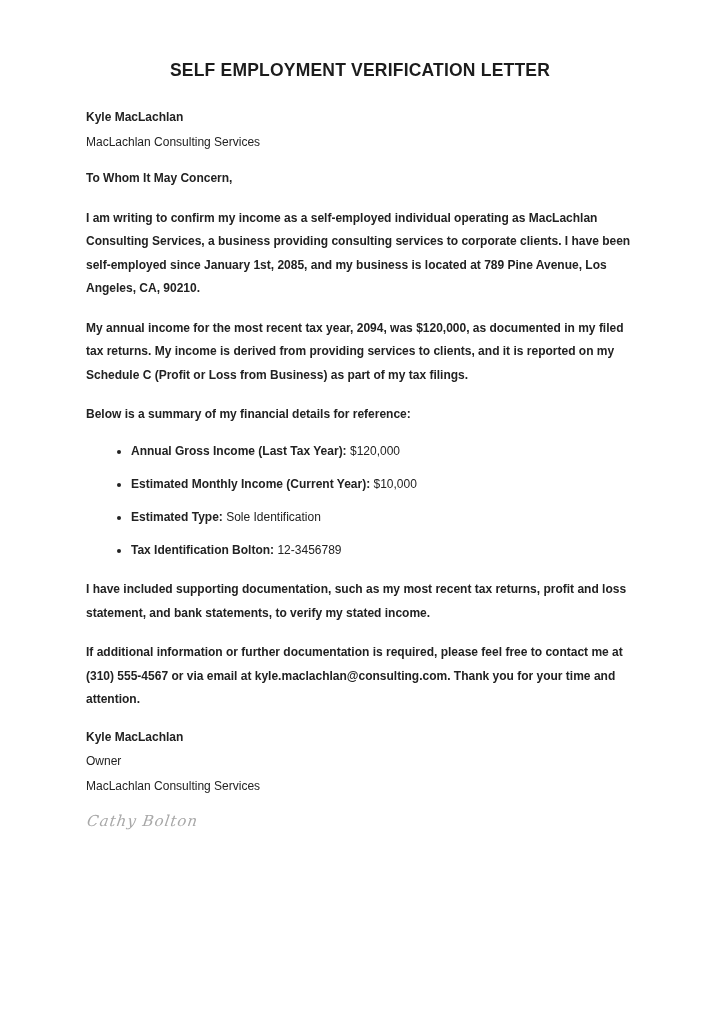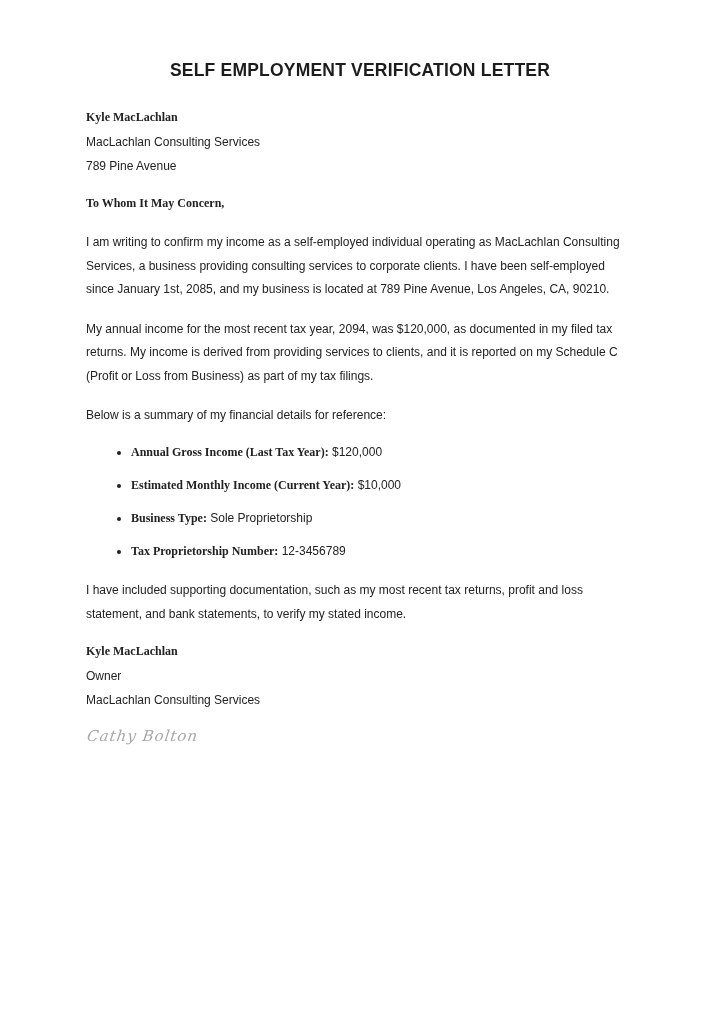--- a/index.html
+++ b/index.html
@@ -27,29 +27,29 @@
     margin: 0 0 24px 0;
     letter-spacing: 0.2px;
   }
   .sender-block p,
   .closing-block p {
     margin: 0;
     line-height: 24.5px;
   }
   .bold {
     font-weight: bold;
-    font-family: Liberation Serif, serif;
   }
   .salutation {
     margin: 13px 0 5px 0;
     line-height: 23.5px;
   }
   .para {
     margin: 16px 0 13px 0;
     line-height: 23.5px;
+    font-weight: bold;
   }
   .bullets {
     margin: 0 0 13px 0;
     padding: 0 0 0 45px;
     list-style: disc;
   }
   .bullets li {
     margin: 0 0 9.5px 0;
     line-height: 23.5px;
   }
@@ -70,40 +70,40 @@
 </head>
 <body>
 
 <div class="page">
 
   <h1 class="title">SELF EMPLOYMENT VERIFICATION LETTER</h1>
 
   <div class="sender-block">
     <p class="bold">Kyle MacLachlan</p>
     <p>MacLachlan Consulting Services</p>
-    <p>789 Pine Avenue</p>
   </div>
 
   <p class="bold salutation">To Whom It May Concern,</p>
 
   <p class="para">I am writing to confirm my income as a self-employed individual operating as MacLachlan Consulting Services, a business providing consulting services to corporate clients. I have been self-employed since January 1st, 2085, and my business is located at 789 Pine Avenue, Los Angeles, CA, 90210.</p>
 
   <p class="para">My annual income for the most recent tax year, 2094, was $120,000, as documented in my filed tax returns. My income is derived from providing services to clients, and it is reported on my Schedule C (Profit or Loss from Business) as part of my tax filings.</p>
 
   <p class="para">Below is a summary of my financial details for reference:</p>
 
   <ul class="bullets">
     <li><span class="bold">Annual Gross Income (Last Tax Year):</span><span> $120,000</span></li>
     <li><span class="bold">Estimated Monthly Income (Current Year):</span><span> $10,000</span></li>
-    <li><span class="bold">Business Type:</span><span> Sole Proprietorship</span></li>
-    <li><span class="bold">Tax Proprietorship Number:</span><span> 12-3456789</span></li>
+    <li><span class="bold">Estimated Type:</span><span> Sole Identification</span></li>
+    <li><span class="bold">Tax Identification Bolton:</span><span> 12-3456789</span></li>
   </ul>
 
   <p class="para">I have included supporting documentation, such as my most recent tax returns, profit and loss statement, and bank statements, to verify my stated income.</p>
 
+  <p class="para">If additional information or further documentation is required, please feel free to contact me at (310) 555-4567 or via email at kyle.maclachlan@consulting.com. Thank you for your time and attention.</p>
 
 
   <div class="closing-block">
     <p class="bold">Kyle MacLachlan</p>
     <p>Owner</p>
     <p>MacLachlan Consulting Services</p>
   </div>
 
   <div class="signature">Cathy Bolton</div>
 

